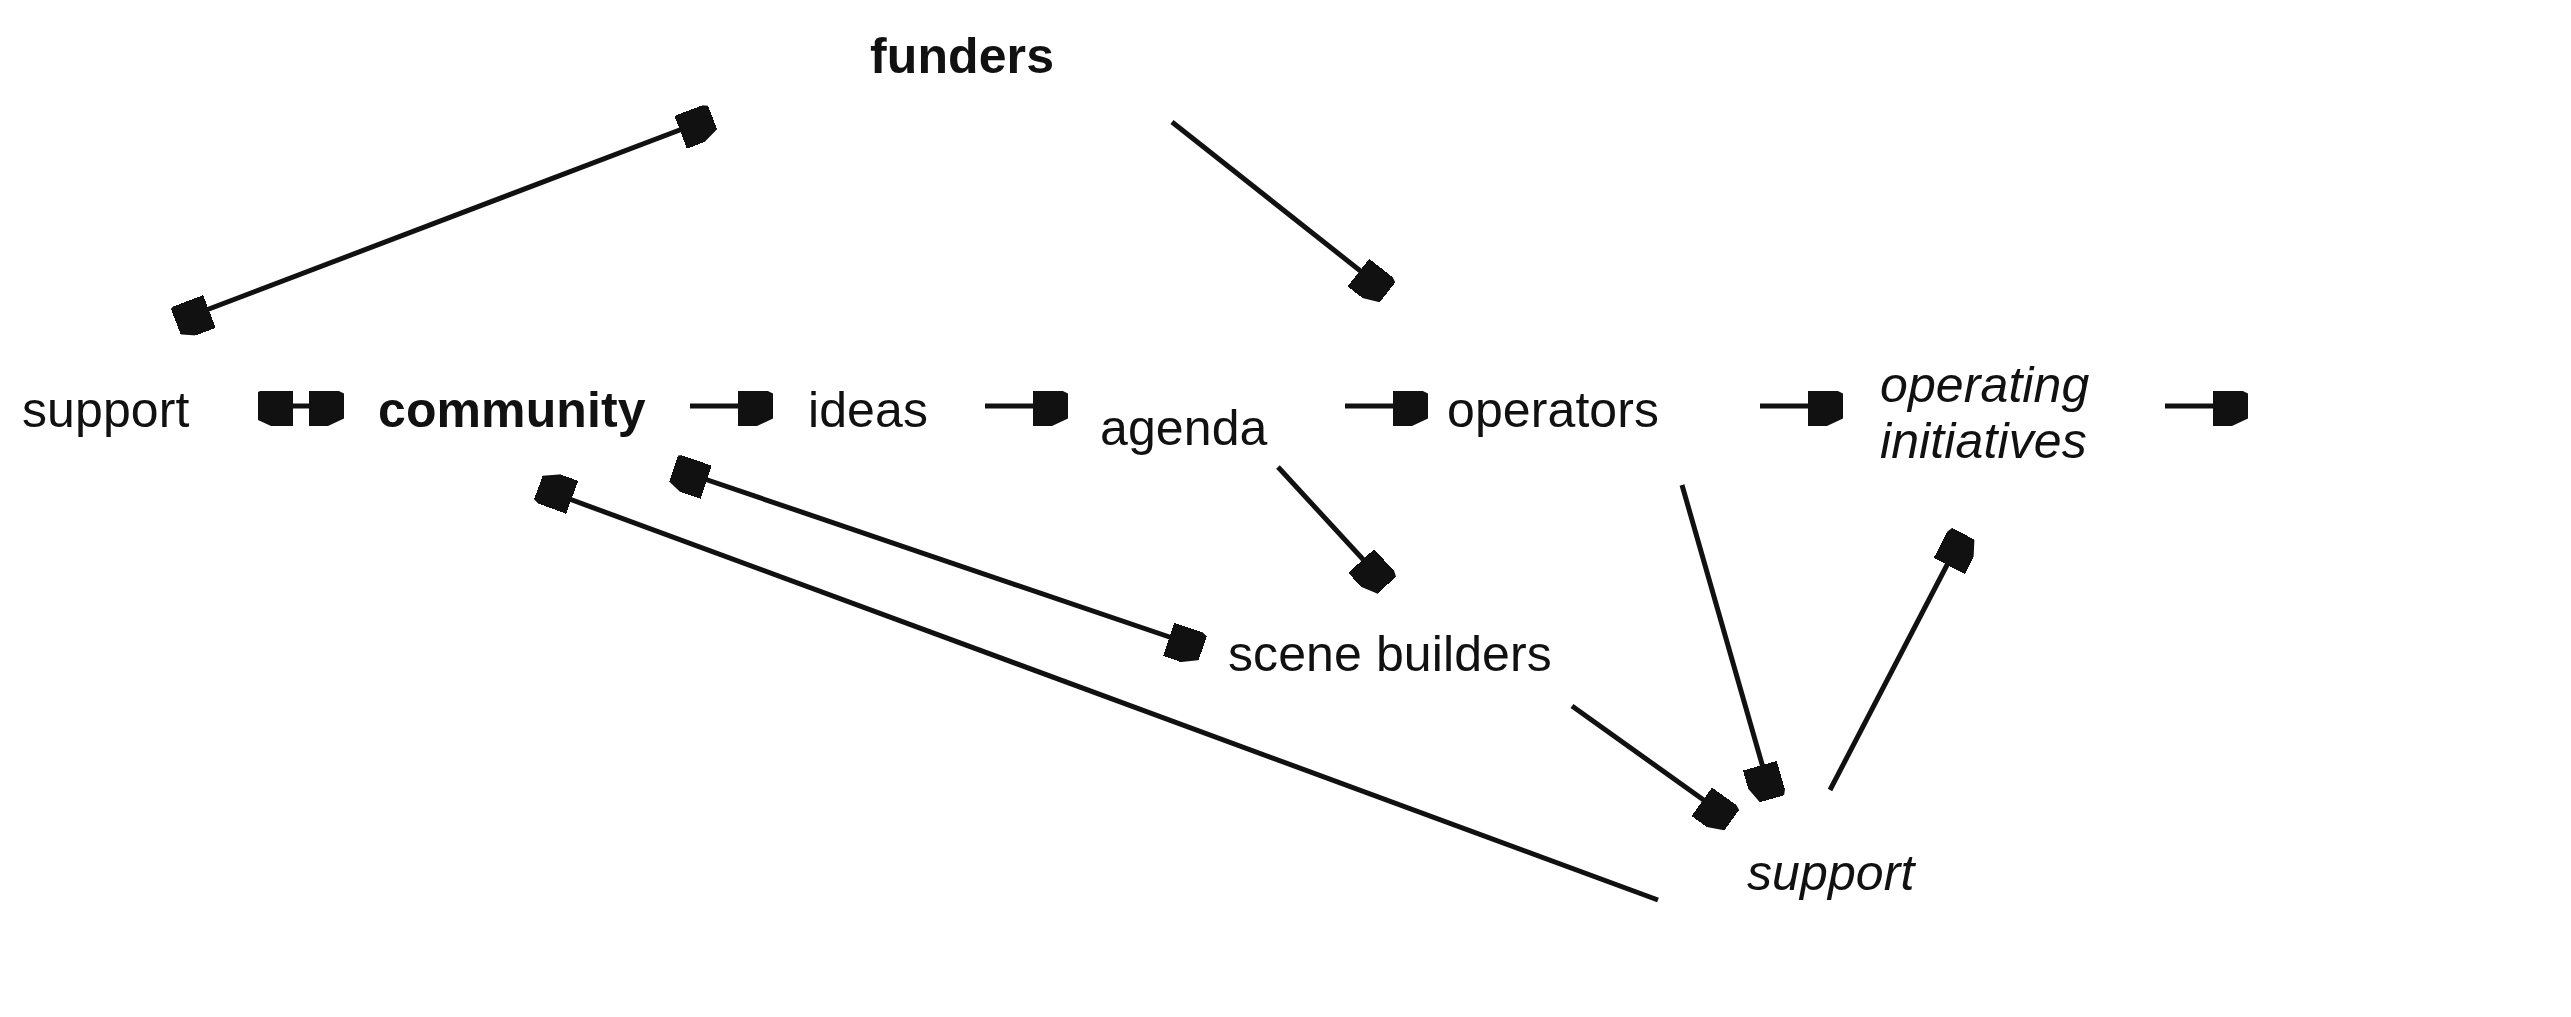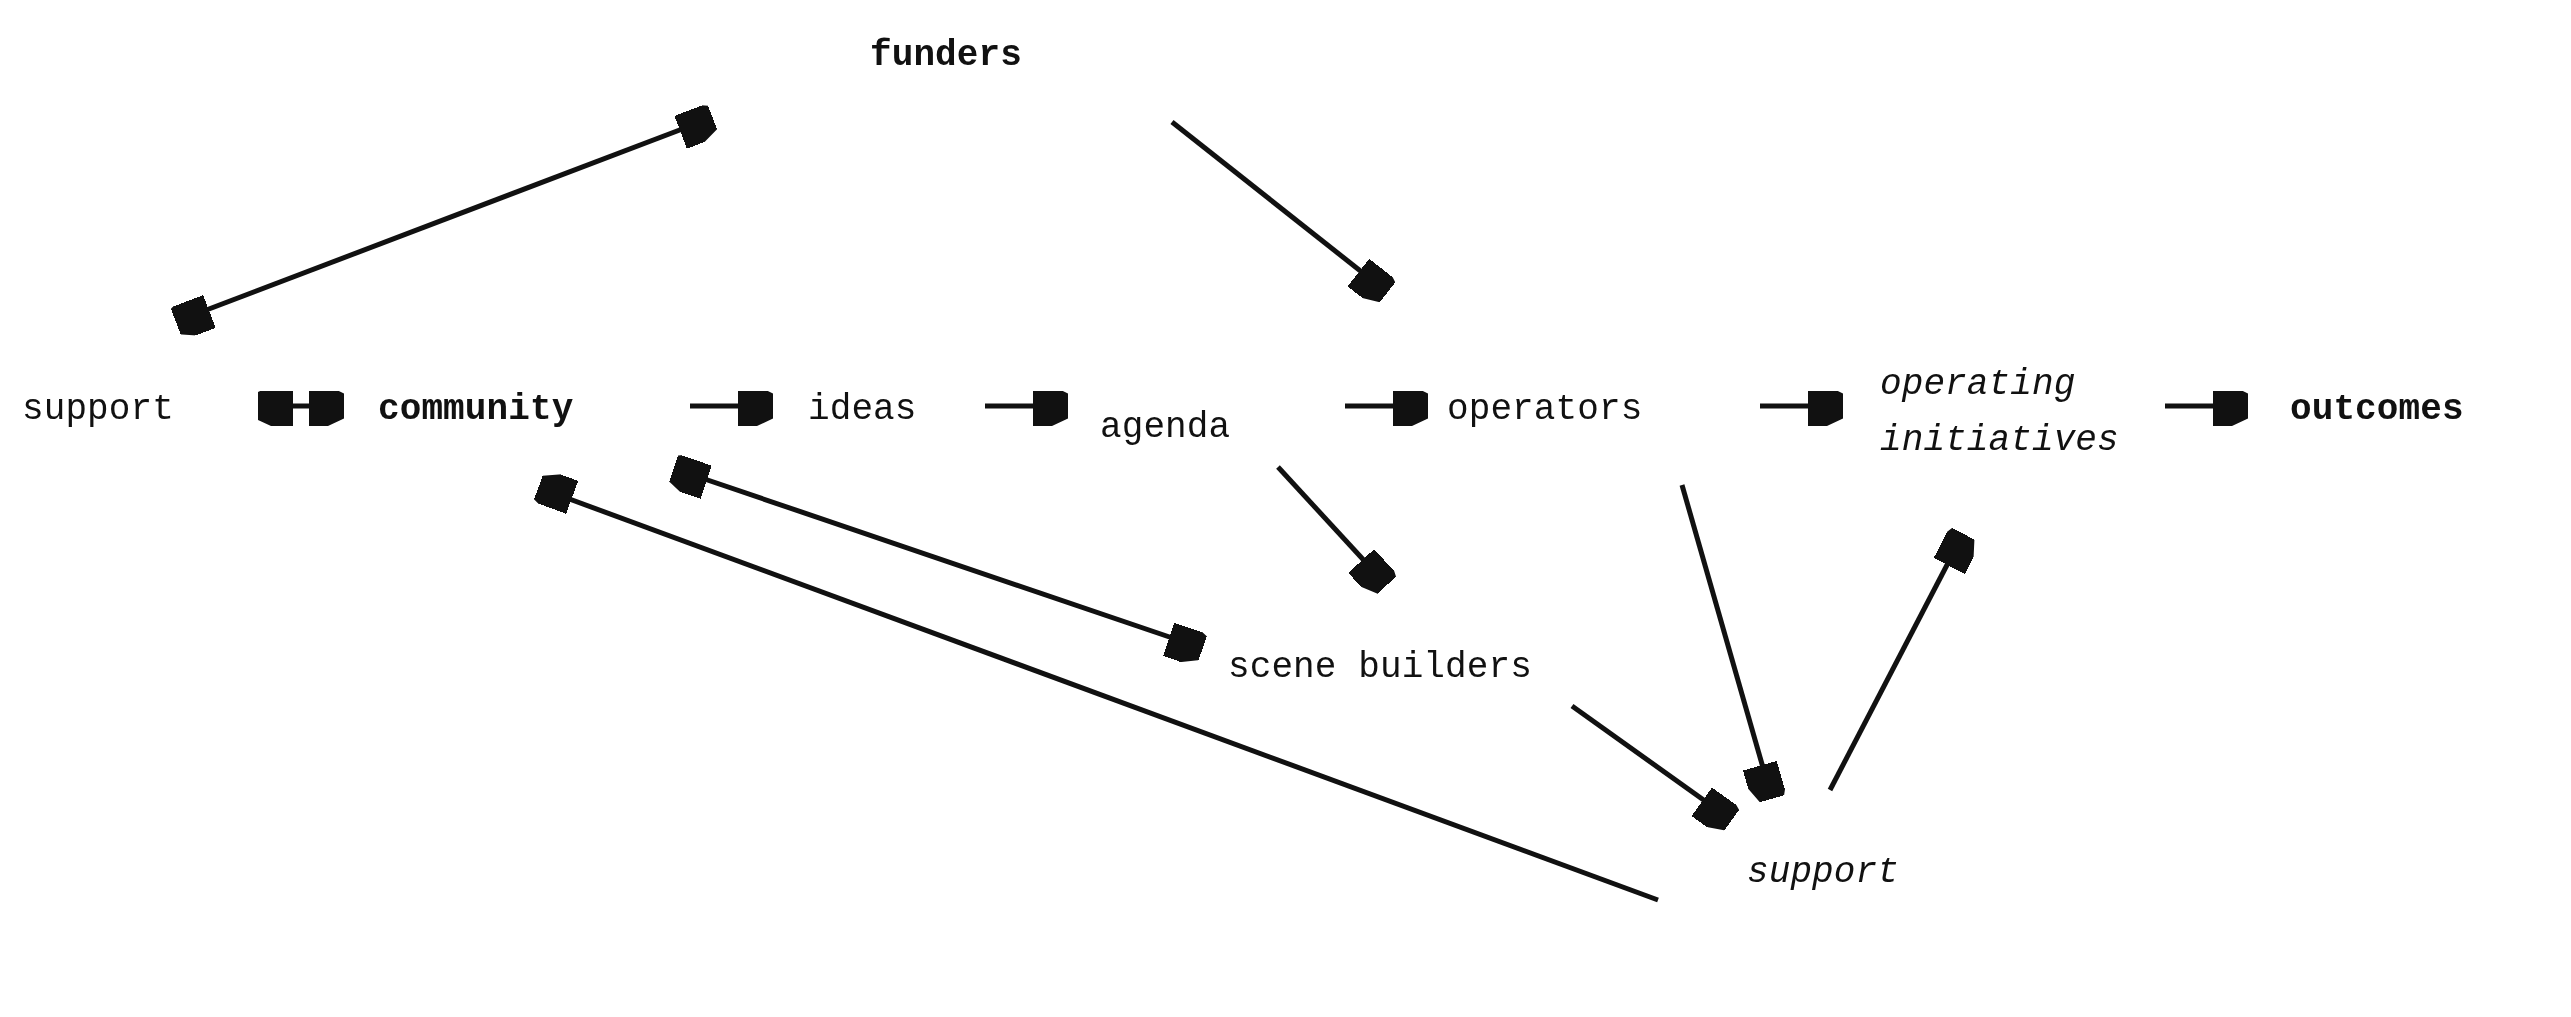--- a/index.html
+++ b/index.html
@@ -13,26 +13,25 @@
   }
   #canvas {
     position: relative;
     width: 2571px;
     height: 1017px;
     background: #ffffff;
     overflow: hidden;
   }
   .node {
     position: absolute;
-    font-size: 36px;
+    font-size: 50px;
     line-height: 56px;
     color: #111111;
     white-space: pre;
     letter-spacing: 0.1px;
-    font-family: Liberation Mono, monospace;
   }
   .node.bold { font-weight: 700; }
   .node.italic { font-style: italic; }
   svg.edges {
     position: absolute;
     left: 0;
     top: 0;
     width: 2571px;
     height: 1017px;
     pointer-events: none;
@@ -81,21 +80,20 @@
 
   <div class="node" style="left:808px; top:382px;">ideas</div>
 
   <div class="node" style="left:1100px; top:400px;">agenda</div>
 
   <div class="node" style="left:1447px; top:382px;">operators</div>
 
   <div class="node italic" style="left:1880px; top:357px;">operating</div>
   <div class="node italic" style="left:1880px; top:413px;">initiatives</div>
 
-  <div class="node bold" style="left:2290px; top:382px;">outcomes</div>
 
   <div class="node bold" style="left:870px; top:28px;">funders</div>
 
-  <div class="node" style="left:1228px; top:640px;">scene builders</div>
+  <div class="node" style="left:1228px; top:626px;">scene builders</div>
 
   <div class="node italic" style="left:1728px; top:845px;margin-left:19px;">support</div>
 
 </div>
 
 </body></html>

